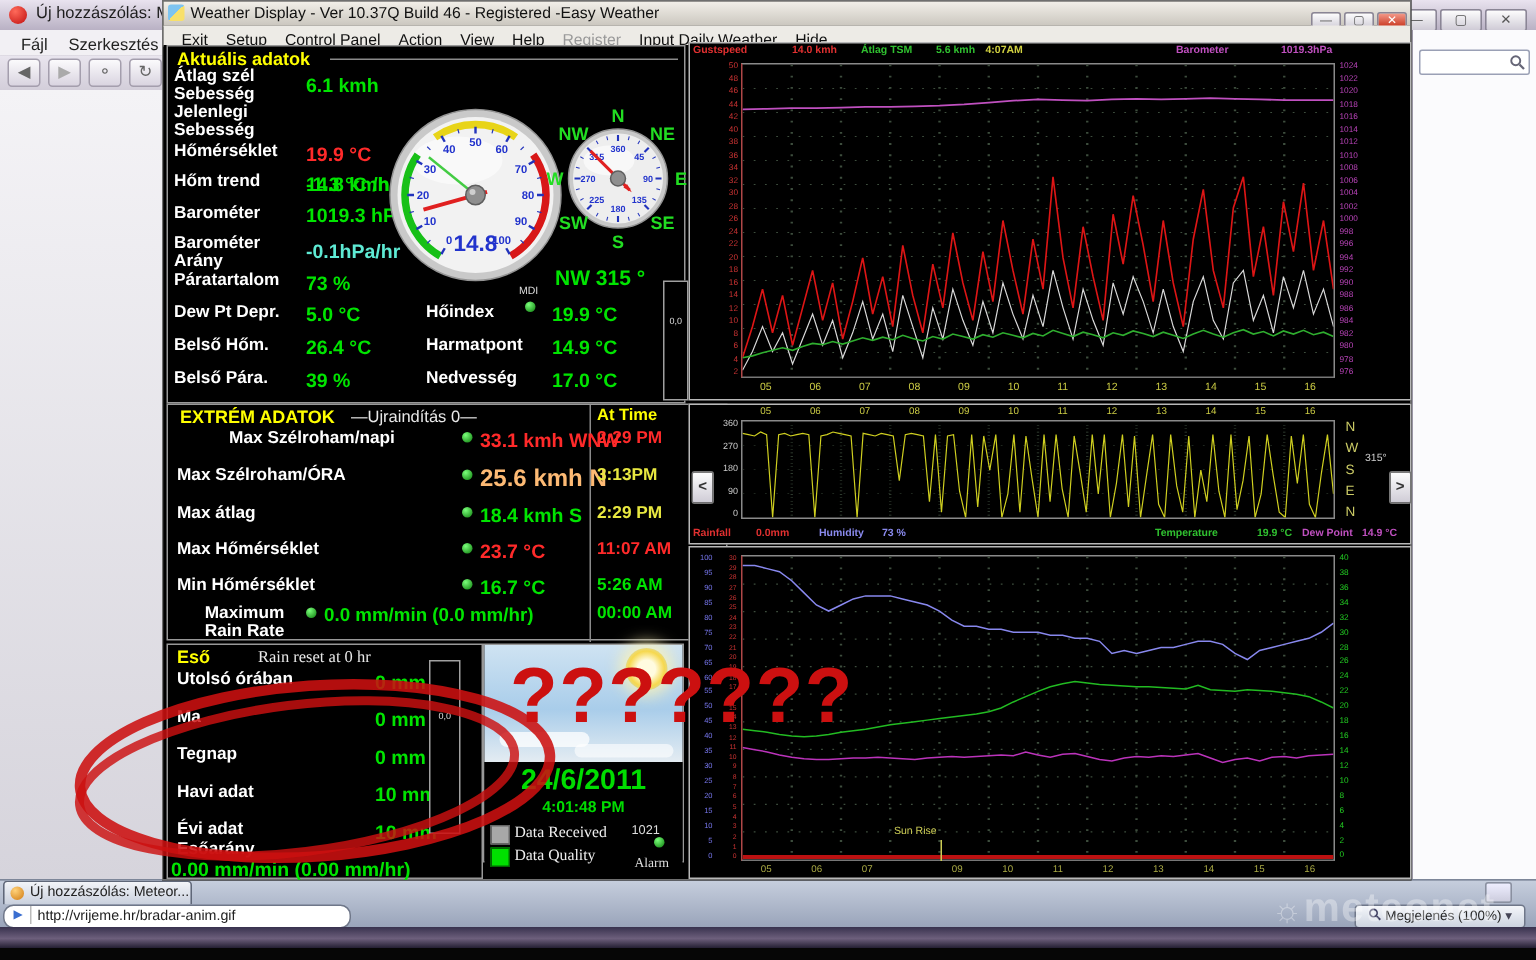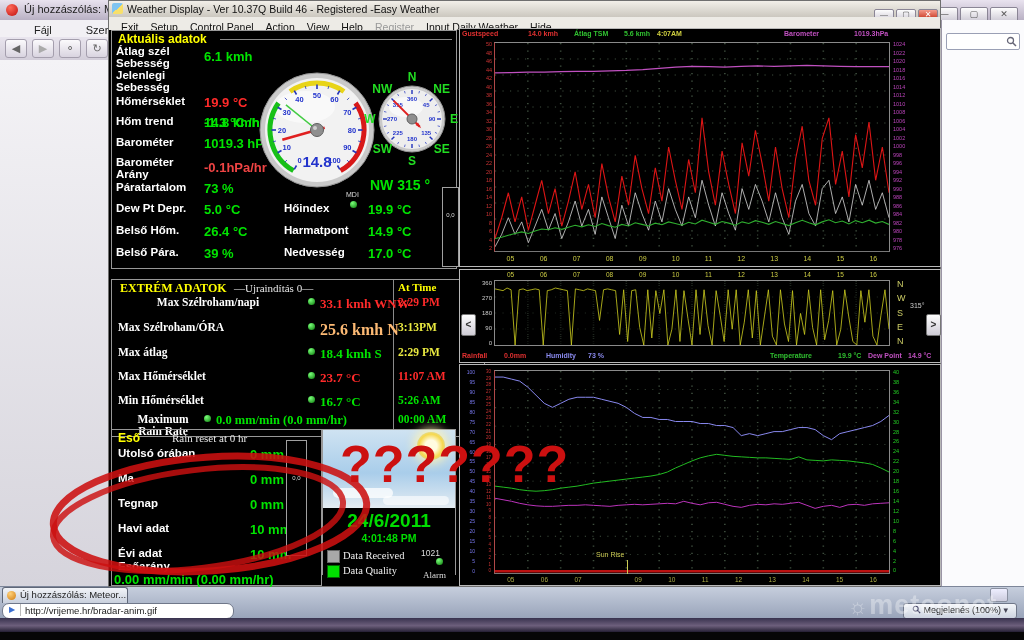--- a/index.html
+++ b/index.html
@@ -7,21 +7,21 @@
           font-family:"Liberation Sans",sans-serif;-webkit-font-smoothing:antialiased;}
   .abs{position:absolute;}
   .nosel{user-select:none;}
   
   #b-title{left:0;top:0;width:1024px;height:20px;background:linear-gradient(#e9e3ef,#b9b1c4);border-bottom:1px solid #8f8a99;}
   #b-icon{left:6px;top:4px;width:12px;height:12px;border-radius:50%;background:radial-gradient(circle at 35% 30%,#ff6a5a,#c00f0f);}
   #b-titletext{left:24px;top:3px;font-size:11px;color:#1d1d1d;}
   .winbtn{width:26px;height:13px;border:1px solid #8a8595;border-radius:2px;background:linear-gradient(#fdfdfd,#cfcbd6);
           font-size:9px;line-height:12px;text-align:center;color:#555;display:inline-block;margin-left:2px;}
   #b-menu{left:0;top:20px;width:1024px;height:17px;background:#f2f0f4;border-bottom:1px solid #b5b0be;}
-  #b-menu span{font-size:11px;color:#222;margin-left:34px;line-height:17px;}
+  #b-menu span{font-size:11px;color:#222;margin-left:14px;line-height:17px;}
   #b-toolbar{left:0;top:37px;width:1024px;height:23px;background:linear-gradient(#e9e5ee,#d3ceda);border-bottom:1px solid #aaa4b4;}
   .tbtn{width:20px;height:17px;margin-left:5px;margin-top:2px;border:1px solid #a49ead;border-radius:3px;
         background:linear-gradient(#fbfafc,#d9d4e0);display:inline-block;text-align:center;font-size:11px;line-height:16px;color:#666;}
   #b-pageleft{left:0;top:60px;width:108px;height:526px;background:linear-gradient(#f4f3f6,#d6d4dc);}
   #b-pageright{left:941px;top:20px;width:83px;height:566px;background:#fbfbfd;border-left:1px solid #9a95a5;}
   #b-search{left:946px;top:33px;width:72px;height:15px;background:#fff;border:1px solid #9aa0b5;border-radius:2px;}
   
   #bottom-glass{left:0;top:586px;width:1024px;height:32px;background:linear-gradient(#c6cedd,#98a3b9);border-top:1px solid #7d8699;}
   #b-tab{left:2px;top:587px;width:124px;height:15px;border:1px solid #5f6778;border-bottom:none;border-radius:3px 3px 0 0;
          background:linear-gradient(#f2f4f8,#c9d0dd);font-size:9.5px;color:#222;line-height:14px;}
@@ -136,21 +136,21 @@
 Sebesség</div>
         <div class="val abs" style="left: 92px; top: 42px; color: rgb(0, 228, 0); margin-top: 42px;">14.8 kmh</div>
         <div class="lab abs" style="left: 4px; top: 64px; width: 86px;">Hőmérséklet</div>
         <div class="val abs" style="left: 92px; top: 64px; color: rgb(255, 42, 42);">19.9 °C</div>
         <div class="lab abs" style="left: 4px; top: 84px; width: 86px;">Hőm trend</div>
         <div class="val abs" style="left: 92px; top: 84px; color: rgb(0, 228, 0);">-1.3 °C /hr</div>
         <div class="lab abs" style="left: 4px; top: 105px; width: 86px;">Barométer</div>
         <div class="val abs" style="left: 92px; top: 105px; color: rgb(0, 228, 0);">1019.3 hPa</div>
         <div class="lab abs" style="left: 4px; top: 125px; width: 86px;">Barométer
 Arány</div>
-        <div class="val abs" style="left: 92px; top: 129px; color: #ef4444;">-0.1hPa/hr</div>
+        <div class="val abs" style="left: 92px; top: 129px; color: #5eead4;">-0.1hPa/hr</div>
         <div class="lab abs" style="left: 4px; top: 150px; width: 86px;">Páratartalom</div>
         <div class="val abs" style="left: 92px; top: 150px; color: rgb(0, 228, 0);">73 %</div>
         <div class="lab abs" style="left: 4px; top: 171px; width: 86px;">Dew Pt Depr.</div>
         <div class="val abs" style="left: 92px; top: 171px; color: rgb(0, 228, 0);">5.0 °C</div>
         <div class="lab abs" style="left: 4px; top: 193px; width: 86px;">Belső Hőm.</div>
         <div class="val abs" style="left: 92px; top: 193px; color: rgb(0, 228, 0);">26.4 °C</div>
         <div class="lab abs" style="left: 4px; top: 215px; width: 86px;">Belső Pára.</div>
         <div class="val abs" style="left: 92px; top: 215px; color: rgb(0, 228, 0);">39 %</div>
         <div class="lab abs" style="left: 172px; top: 171px; width: 80px;">Hőindex</div>
         <div class="val abs" style="left: 256px; top: 171px; color: rgb(0, 228, 0);">19.9 °C</div>
@@ -251,21 +251,21 @@
           <text x="77.698484809835" y="81.698484809835" font-size="12" font-weight="bold" fill="#22dd22" text-anchor="middle" font-family="Liberation Sans,sans-serif">SE</text>
           <text x="48.00000000000001" y="94" font-size="12" font-weight="bold" fill="#22dd22" text-anchor="middle" font-family="Liberation Sans,sans-serif">S</text>
           <text x="18.301515190165006" y="81.69848480983501" font-size="12" font-weight="bold" fill="#22dd22" text-anchor="middle" font-family="Liberation Sans,sans-serif">SW</text>
           <text x="6" y="52.00000000000001" font-size="12" font-weight="bold" fill="#22dd22" text-anchor="middle" font-family="Liberation Sans,sans-serif">W</text>
           <text x="18.301515190165" y="22.301515190165013" font-size="12" font-weight="bold" fill="#22dd22" text-anchor="middle" font-family="Liberation Sans,sans-serif">NW</text>
           <line x1="55.77817459305202" y1="55.77817459305202" x2="29.61522368914976" y2="29.61522368914977" stroke="#e02020" stroke-width="2"></line>
           <polygon points="57.19238815542512,57.192388155425114 54.000171104914784,51.60526652437038 51.60526652437038,54.000171104914784" fill="#e02020"></polygon>
   <circle cx="48" cy="48" r="5" fill="#8f8f8f" stroke="#5f5f5f"></circle>
         </svg>
       </div>
-      <div class="panel abs" style="left: 2px; top: 278px; width: 374px; height: 158px; font-family: Liberation Serif, serif;">
+      <div class="panel abs" style="left: 2px; top: 268px; width: 374px; height: 158px;">
         <div class="yhead abs" style="left: 8px; top: 1px;">EXTRÉM ADATOK</div>
         <div class="whead abs" style="left: 122px; top: 2px;">—Ujraindítás 0—</div>
         <div class="yhead abs" style="left: 286px; top: 1px; font-size: 11px;">At Time</div>
         <div class="abs" style="left: 281px; top: 0px; width: 1px; height: 158px; background: rgb(138, 138, 138);"></div>
         <div class="lab abs" style="left: 6px; top: 16px; width: 180px; text-align: center;">Max Szélroham/napi</div>
         <div class="dot abs" style="left: 196px; top: 18px;"></div>
         <div class="val abs" style="left: 208px; top: 16px; color: rgb(255, 42, 42); font-size: 13px;">33.1 kmh WNW</div>
         <div class="val abs" style="left: 286px; top: 16px; color: rgb(255, 42, 42); font-size: 11.5px;">2:29 PM</div>
         <div class="lab abs" style="left: 6px; top: 41px; width: 180px; text-align: left;">Max Szélroham/ÓRA</div>
         <div class="dot abs" style="left: 196px; top: 43px;"></div>

